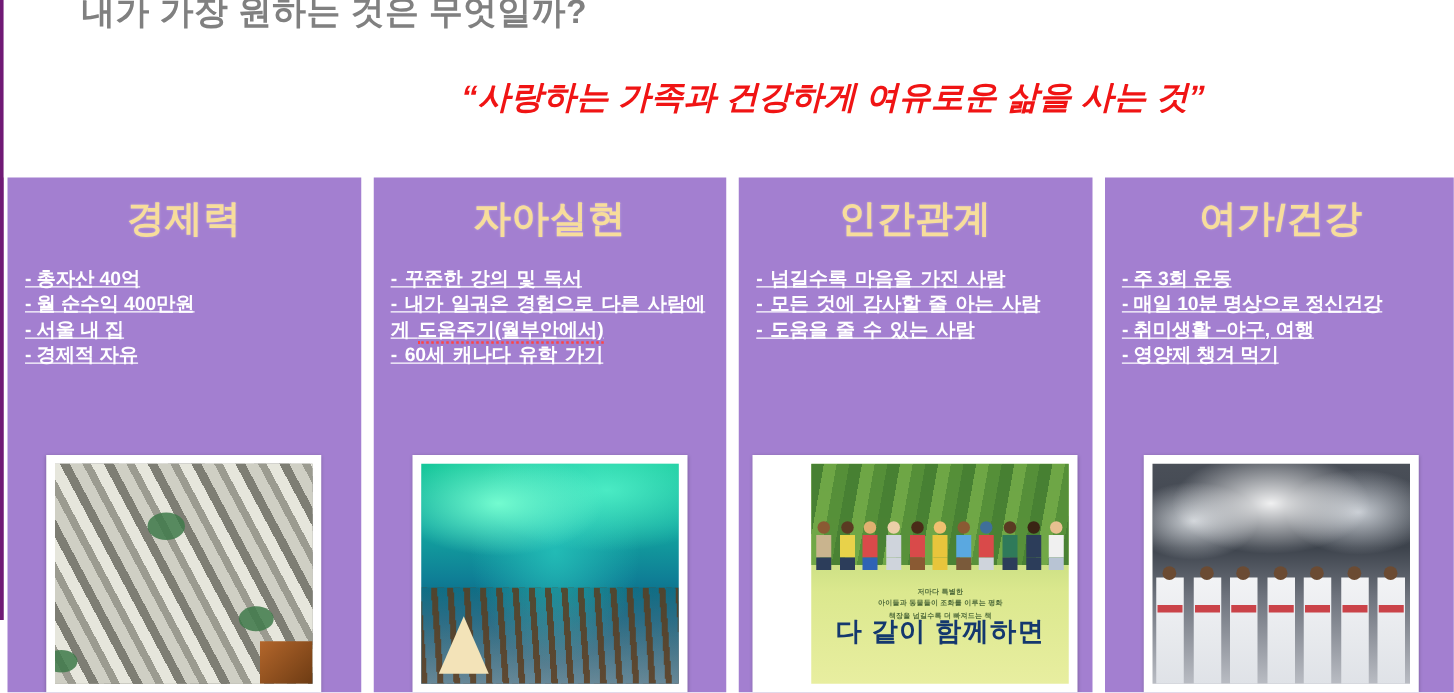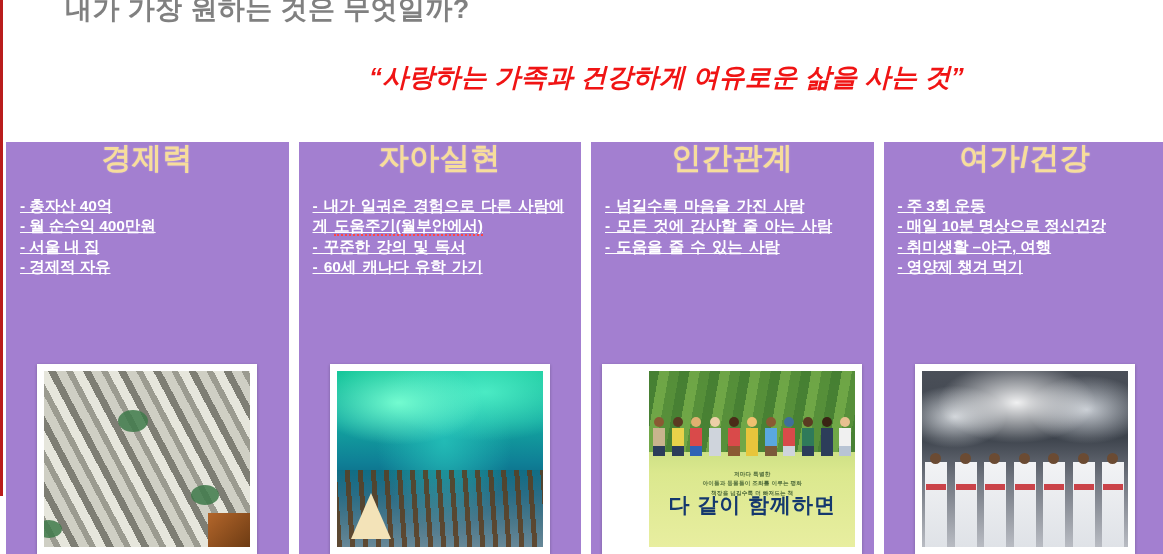--- a/index.html
+++ b/index.html
@@ -6,21 +6,21 @@
   html, body {
     width: 1163px; height: 554px;
     background: #ffffff;
     font-family: "Liberation Sans", "DejaVu Sans", sans-serif;
     overflow: hidden;
   }
   #slide {
     position: relative;
     width: 1163px; height: 496px;
     background: #ffffff;
-    border-left: 3px solid #b91c1c;
+    border-left: 3px solid #701a75;
   }
 
   
   .header-zone {
     position: absolute;
     left: 0; top: 0; right: 0; height: 142px;
     background: #ffffff;
   }
   .main-question {
     position: absolute;
@@ -52,20 +52,21 @@
     background: #ffffff;
   }
   .panel {
     position: relative;
     flex: 1 1 0;
     background: #a37fd0;
     padding: 0;
     overflow: hidden;
   }
   .panel-title {
+    margin-top: 18px;
     text-align: center;
     font-size: 30px;
     font-weight: bold;
     color: #f7dd9b;
     letter-spacing: 0.5px;
     line-height: 1.05;
     text-shadow: 0 0 2px rgba(255,255,255,0.35);
   }
   .panel-body {
     margin: 22px 10px 0 14px;
@@ -232,24 +233,24 @@
       <div class="photo-wrap">
         <div class="photo-frame">
           <div class="photo ph-money"></div>
         </div>
       </div>
     </div>
 
     <div class="panel">
       <div class="panel-title">자아실현</div>
       <div class="panel-body wide-space">
+        <div class="line">- 꾸준한 강의 및 독서</div>
         <div class="line">
           <span>-  내가  일궈온  경험으로  다른 사람에게 <span class="spell">도움주기(월부안에서)</span></span>
         </div>
-        <div class="line">- 꾸준한 강의 및 독서</div>
         <div class="line">- 60세 캐나다 유학 가기</div>
       </div>
       <div class="photo-wrap">
         <div class="photo-frame">
           <div class="photo ph-aurora"></div>
         </div>
       </div>
     </div>
 
     <div class="panel">

